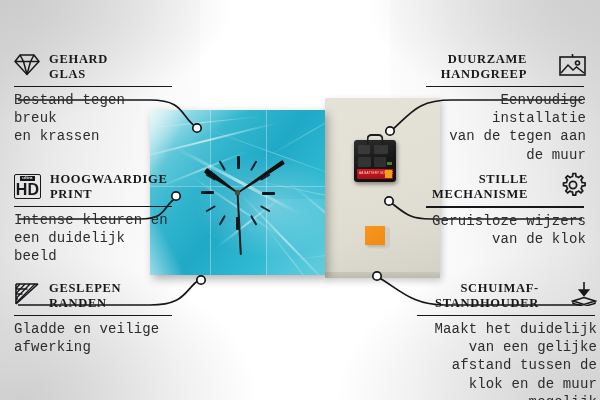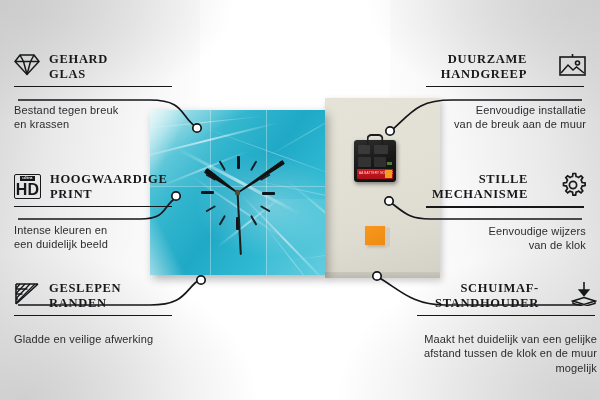--- a/index.html
+++ b/index.html
@@ -105,22 +105,22 @@
   .feat.right .head{justify-content:flex-end;gap:32px;}
   .feat .title{
     font-family:"Liberation Serif", serif;
     font-weight:bold;font-size:12.5px;line-height:1.18;
     letter-spacing:.7px;color:#17181a;text-transform:uppercase;
   }
   .feat.left .title{text-align:left;}
   .feat.right .title{text-align:right;}
   .feat .rule{height:1.6px;background:#16171a;margin-top:4px;}
   .feat .desc{
-    font-family:Liberation Sans, sans-serif;
-    font-size:11px;line-height:1.30;color:#2b2c2e;margin-top:16px;letter-spacing:.15px;
+    font-family:Liberation Mono, monospace;
+    font-size:14px;line-height:1.30;color:#2b2c2e;margin-top:4px;letter-spacing:.15px;
   }
   .feat.right .desc{text-align:right;}
   .ico{flex:0 0 auto;color:#17181a;display:block;}
 
   .hd-badge{width:25px;height:23px;border:1.6px solid #17181a;border-radius:2px;
     display:flex;flex-direction:column;align-items:center;justify-content:center;line-height:1;}
   .hd-badge .u{font-family:"Liberation Sans",sans-serif;font-size:4.3px;font-weight:bold;
     background:#17181a;color:#fff;padding:.5px 2px;letter-spacing:.2px;}
   .hd-badge .h{font-family:"Liberation Sans",sans-serif;font-size:16px;font-weight:bold;
     color:#17181a;letter-spacing:.3px;margin-top:1px;}
@@ -291,35 +291,35 @@
       <span class="ico">
         <svg width="27" height="23" viewBox="0 0 27 23" fill="none" stroke="#17181a" stroke-width="1.6">
           <rect x="1" y="4" width="25" height="18"></rect>
           <path d="M13.5,4 L13.5,1"></path>
           <circle cx="18.5" cy="10" r="2"></circle>
           <path d="M2,20 L9,12 L14,17 L17.5,14 L25,20" stroke-width="1.5"></path>
         </svg>
       </span>
     </div>
     <div class="rule" style="width:158px"></div>
-    <div class="desc"><span>Eenvoudige installatie</span><br><span>van de breuk aan de muur</span></div>
+    <div class="desc"><span>Eenvoudige installatie</span><br><span>van de tegen aan de muur</span></div>
   </div>
 
   <div class="feat right" style="left:426px;top:172px;width:160px;">
     <div class="head">
       <span class="title"><span>STILLE</span><br><span>MECHANISME</span></span>
       <span class="ico">
         <svg width="26" height="26" viewBox="0 0 26 26" fill="none" stroke="#17181a" stroke-width="1.7">
           <path d="M13,1.5 l2.6,0 l.5,3.0 a8.3,8.3 0 0 1 2.4,1.0 l2.5,-1.7 l1.8,1.8 l-1.7,2.5 a8.3,8.3 0 0 1 1.0,2.4 l3.0,.5 l0,2.6 l-3.0,.5 a8.3,8.3 0 0 1 -1.0,2.4 l1.7,2.5 l-1.8,1.8 l-2.5,-1.7 a8.3,8.3 0 0 1 -2.4,1.0 l-.5,3.0 l-2.6,0 l-.5,-3.0 a8.3,8.3 0 0 1 -2.4,-1.0 l-2.5,1.7 l-1.8,-1.8 l1.7,-2.5 a8.3,8.3 0 0 1 -1.0,-2.4 l-3.0,-.5 l0,-2.6 l3.0,-.5 a8.3,8.3 0 0 1 1.0,-2.4 l-1.7,-2.5 l1.8,-1.8 l2.5,1.7 a8.3,8.3 0 0 1 2.4,-1.0 Z"></path>
           <circle cx="13" cy="13" r="3.6"></circle>
         </svg>
       </span>
     </div>
     <div class="rule" style="width:158px"></div>
-    <div class="desc"><span>Eenvoudige wijzers</span><br><span>van de klok</span></div>
+    <div class="desc"><span>Geruisloze wijzers</span><br><span>van de klok</span></div>
   </div>
 
   <div class="feat right" style="left:417px;top:281px;width:180px;">
     <div class="head">
       <span class="title"><span>SCHUIMAF-</span><br><span>STANDHOUDER</span></span>
       <span class="ico">
         <svg width="26" height="25" viewBox="0 0 26 25" fill="none" stroke="#17181a" stroke-width="1.6">
           <path d="M13,1 L13,11"></path>
           <path d="M8.5,9 L13,14.5 L17.5,9 Z" fill="#17181a"></path>
           <path d="M13,16.5 L24,20 L13,23.5 L2,20 Z"></path>

